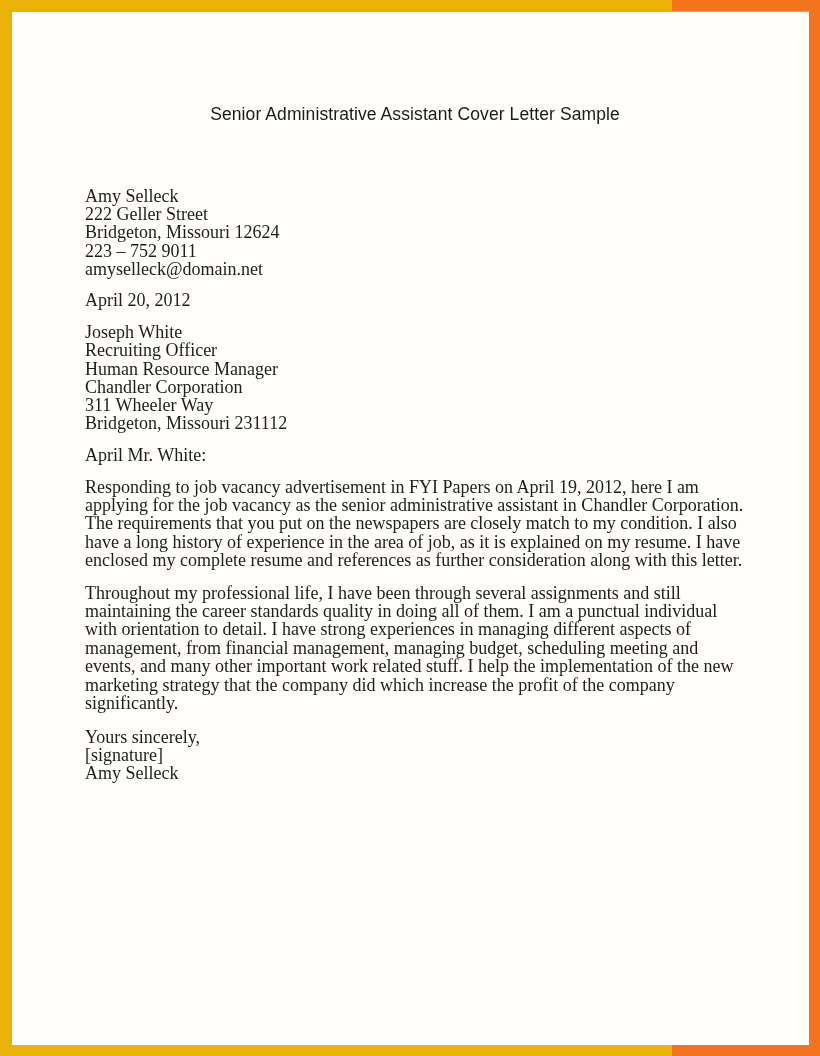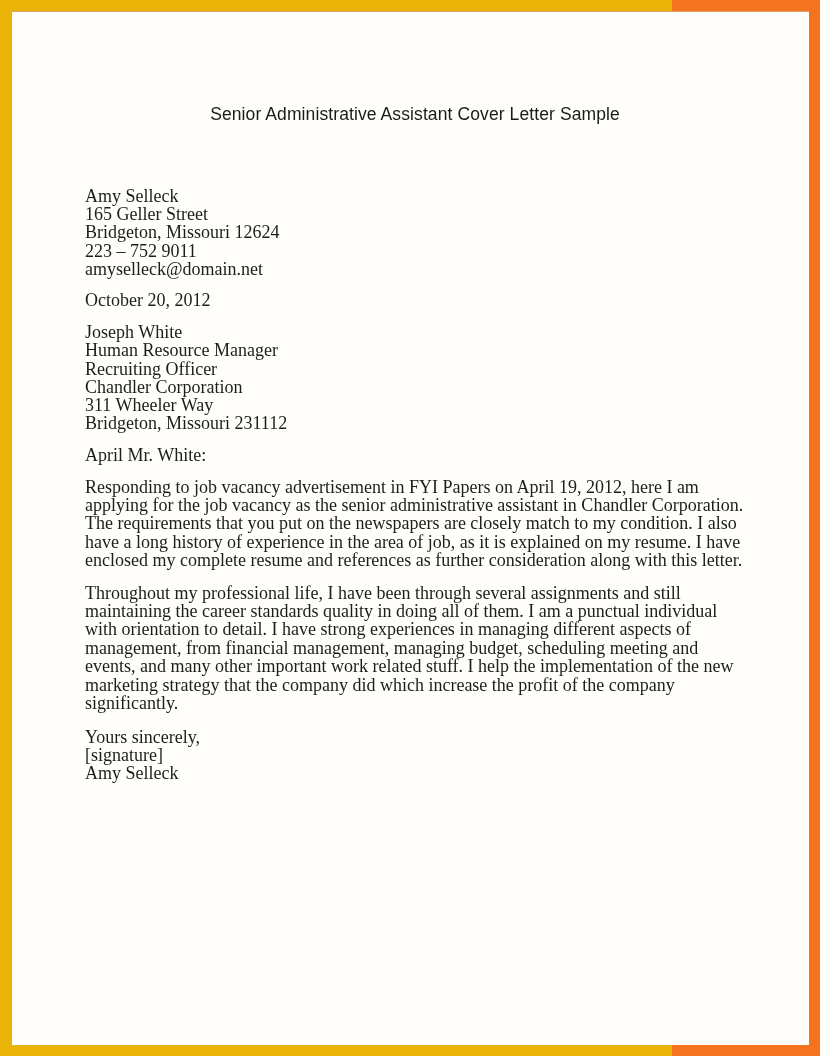--- a/index.html
+++ b/index.html
@@ -110,34 +110,34 @@
 <body>
 
 <div id="page-frame">
   <div id="page-sheet">
     <div id="letter">
 
       <h1 class="doc-title">Senior Administrative Assistant Cover Letter Sample</h1>
 
       <div class="block addr-sender">
         <div class="addr-line">Amy Selleck</div>
-        <div class="addr-line">165 Geller Street</div>
+        <div class="addr-line">222 Geller Street</div>
         <div class="addr-line">Bridgeton, Missouri 12624</div>
         <div class="addr-line">223 – 752 9011</div>
         <div class="addr-line">amyselleck@domain.net</div>
       </div>
 
       <div class="block addr-date">
-        <div class="addr-line">October 20, 2012</div>
+        <div class="addr-line">April 20, 2012</div>
       </div>
 
       <div class="block addr-recipient">
         <div class="addr-line">Joseph White</div>
+        <div class="addr-line">Recruiting Officer</div>
         <div class="addr-line">Human Resource Manager</div>
-        <div class="addr-line">Recruiting Officer</div>
         <div class="addr-line">Chandler Corporation</div>
         <div class="addr-line">311 Wheeler Way</div>
         <div class="addr-line">Bridgeton, Missouri 231112</div>
       </div>
 
       <div class="block salutation">
         <div class="addr-line">April Mr. White:</div>
       </div>
 
       <div id="body-paragraphs">

